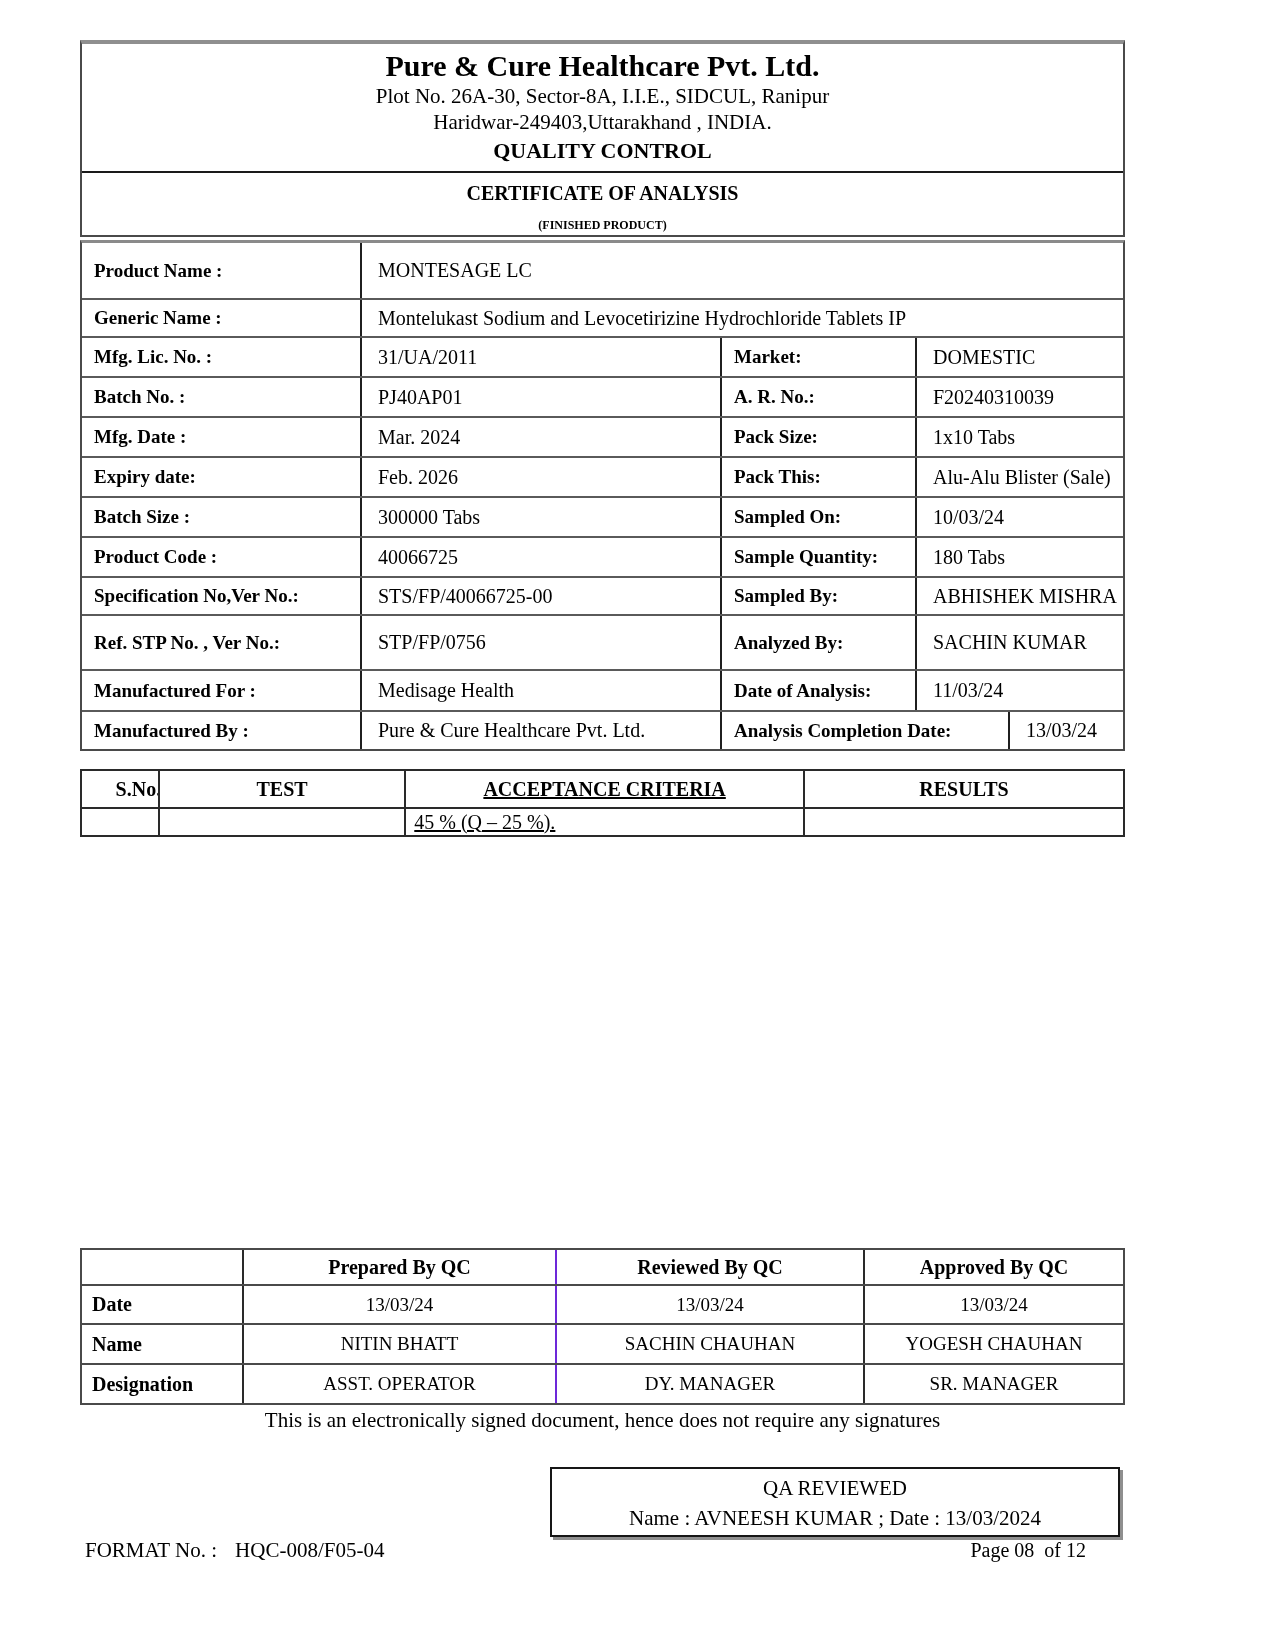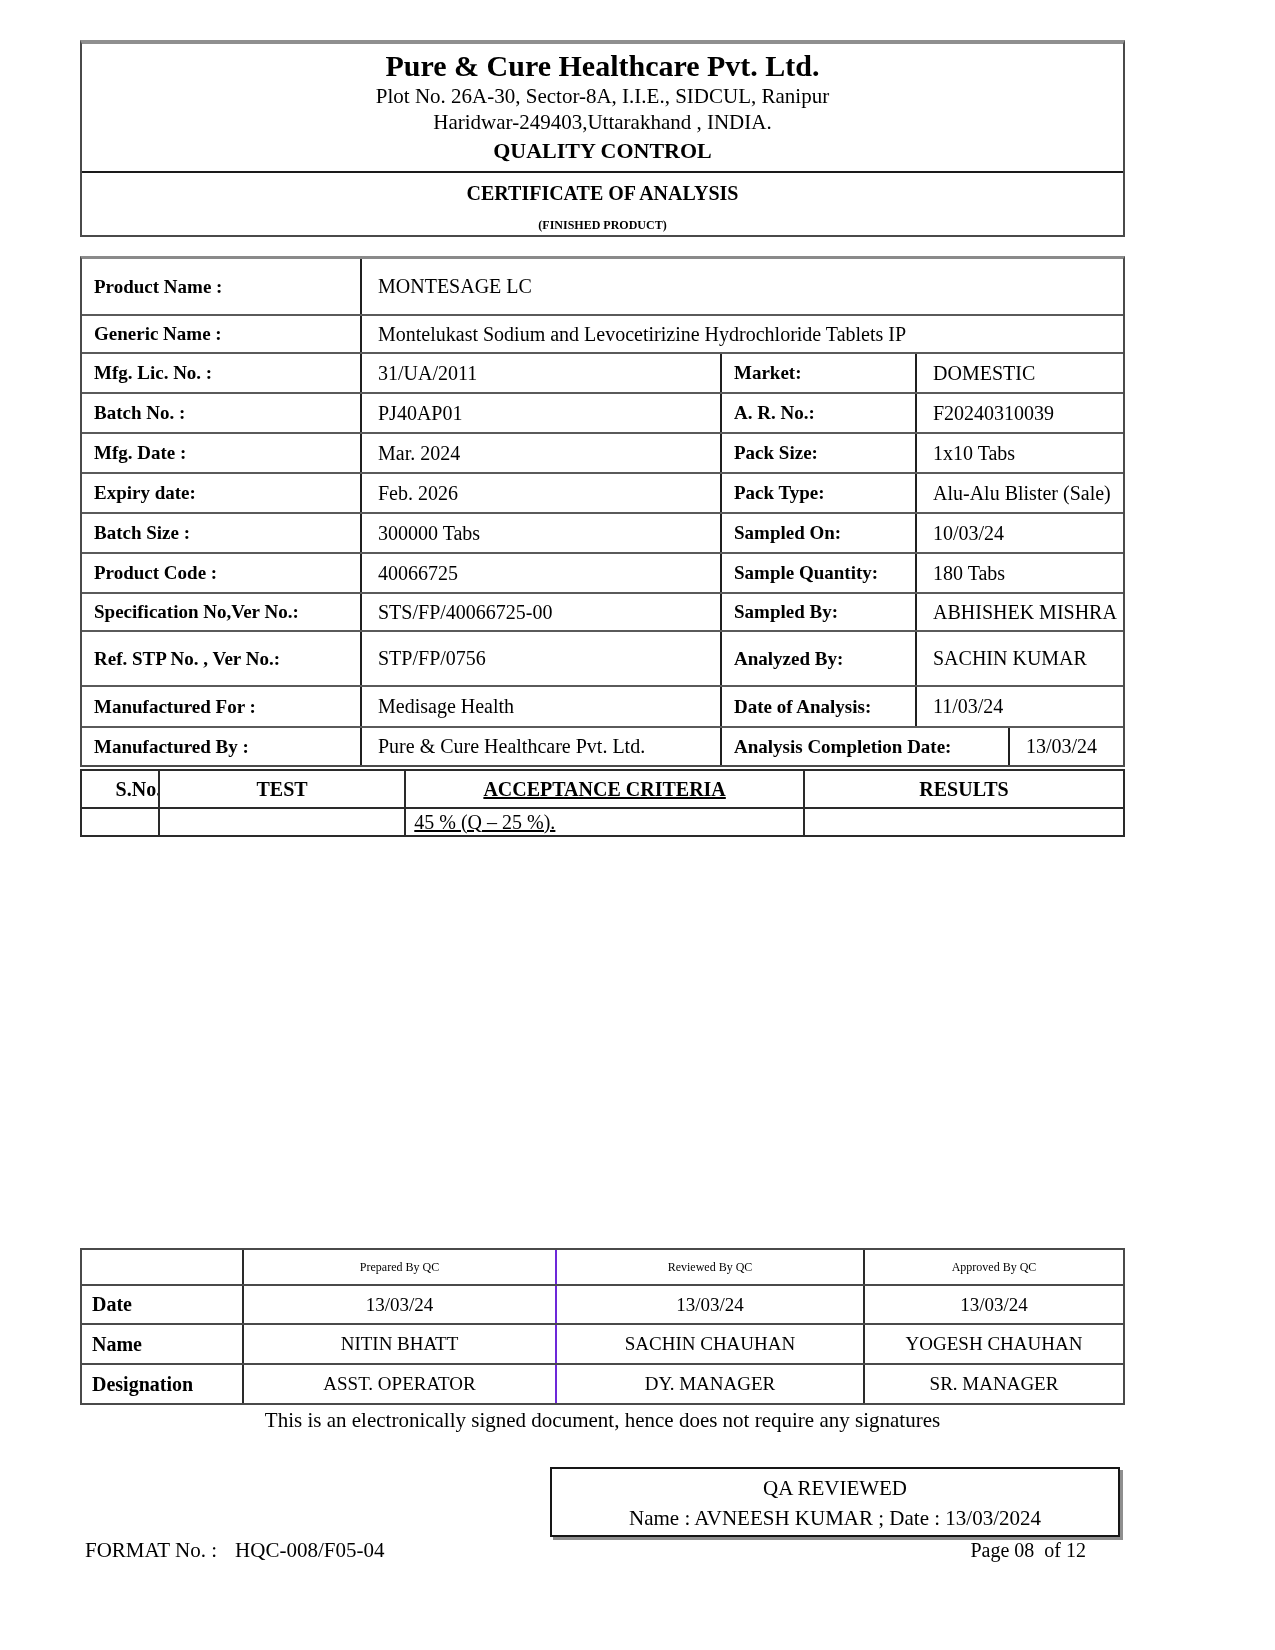--- a/index.html
+++ b/index.html
@@ -20,21 +20,21 @@
   }
   .company  { font-size:30px; font-weight:bold; margin-top:5px; }
   .addr     { font-size:21px; line-height:26px; }
   .dept     { font-size:22px; font-weight:bold; margin-top:3px; padding-bottom:7px; }
   .hdr-divider { border-top:2px solid #1a1a1a; height:0; }
   .doc-title    { font-size:20px; font-weight:bold; margin-top:9px; }
   .doc-subtitle { font-size:12px; font-weight:bold; margin-top:13px; }
 
   
   .info-table {
-    left:80px; top:256px; width:1045px;
+    left:80px; top:240px; width:1045px;
     border:2px solid #4a4a4a; border-top:3px solid #8a8a8a;
   }
   .irow { display:flex; border-top:2px solid #5a5a5a; }
   .irow:first-child { border-top:none; }
   .cell { display:flex; align-items:center; overflow:hidden; white-space:nowrap; }
   .lab  { font-weight:bold; font-size:19px; padding-left:12px; }
   .val  { font-size:20px; padding-left:16px; }
   .c1 { width:278px; }
   .c2 { width:360px; border-left:2px solid #1f1f1f; }
   .c3 { width:195px; border-left:2px solid #1f1f1f; }
@@ -63,21 +63,21 @@
   .srow { display:flex; border-top:2px solid #4a4a4a; }
   .srow:first-child { border-top:none; }
   .srow.head { height:34px; }
   .srow.r39 { height:39px; }
   .srow.r40 { height:40px; }
   .scell { display:flex; align-items:center; justify-content:center; font-size:19px; overflow:hidden; }
   .s-lab { width:160px; justify-content:flex-start; padding-left:10px; font-weight:bold; font-size:20px; }
   .s-c1 { width:313px; border-left:2px solid #2a2a2a; }
   .s-c2 { width:308px; border-left:2px solid #6d28d9; }
   .s-c3 { width:260px; border-left:2px solid #2a2a2a; }
-  .srow.head .scell { font-weight:normal; font-size:12px; }
+  .srow.head .scell { font-weight:bold; font-size:20px; }
 
   
   .note { left:80px; top:1408px; width:1045px; text-align:center; font-size:21px; }
   .qa-box {
     left:550px; top:1467px; width:570px; height:70px;
     border:2px solid #161616; box-shadow:3px 3px 0 #8f8f8f;
     text-align:center; padding-top:4px;
   }
   .qa-title, .qa-detail { font-size:21px; line-height:30px; }
   .format-line { left:85px; top:1538px; font-size:21px; }
@@ -122,21 +122,21 @@
     </div>
     <div class="irow rh40">
       <div class="cell lab c1">Mfg. Date :</div>
       <div class="cell val c2">Mar. 2024</div>
       <div class="cell lab c3">Pack Size:</div>
       <div class="cell val c4">1x10 Tabs</div>
     </div>
     <div class="irow rh40">
       <div class="cell lab c1">Expiry date:</div>
       <div class="cell val c2">Feb. 2026</div>
-      <div class="cell lab c3">Pack Type:</div>
+      <div class="cell lab c3">Pack This:</div>
       <div class="cell val c4">Alu-Alu Blister (Sale)</div>
     </div>
     <div class="irow rh40">
       <div class="cell lab c1">Batch Size :</div>
       <div class="cell val c2">300000 Tabs</div>
       <div class="cell lab c3">Sampled On:</div>
       <div class="cell val c4">10/03/24</div>
     </div>
     <div class="irow rh40">
       <div class="cell lab c1">Product Code :</div>

